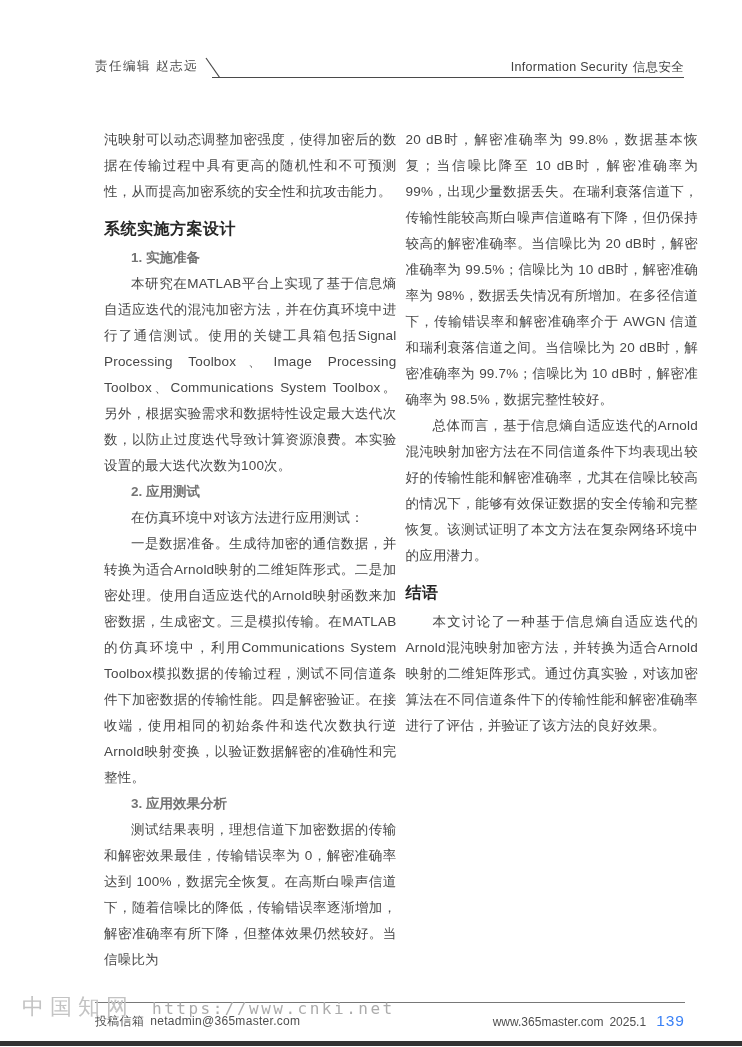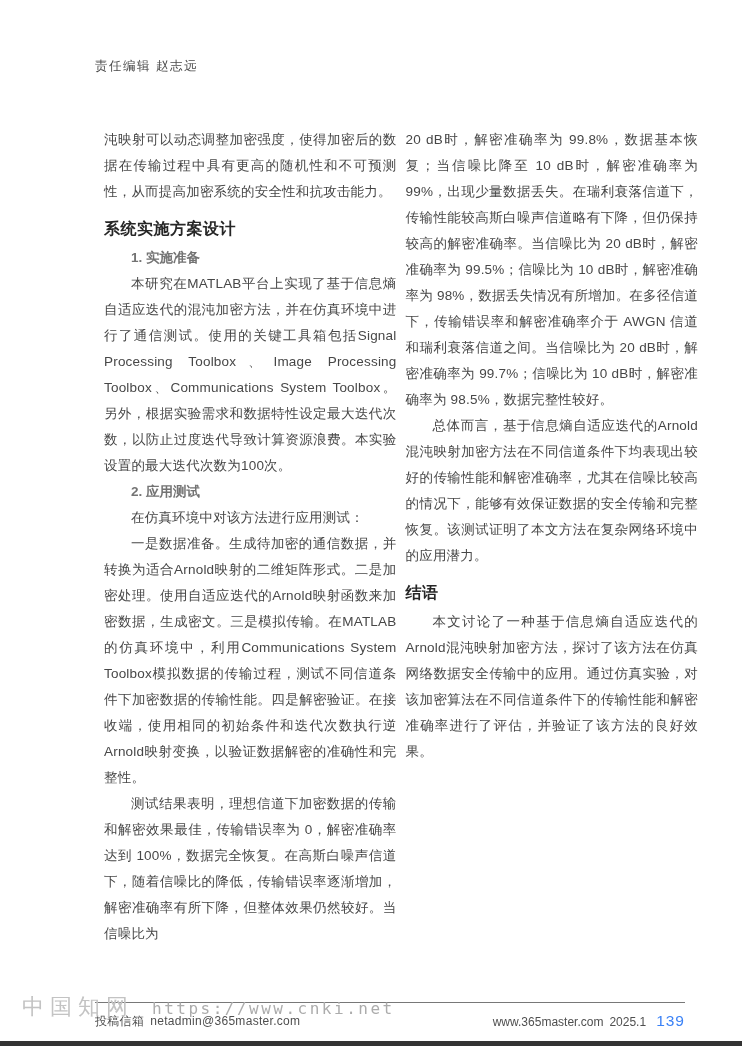--- a/index.html
+++ b/index.html
@@ -93,40 +93,47 @@
     background:#333333;
   }
 </style>
 </head>
 <body>
 
 <div class="page">
 
   <div class="header">
     <span class="header-editor">责任编辑 赵志远</span>
+    <div class="header-rule">
+      <svg class="diag-icon" width="16" height="21" viewBox="0 0 16 21">
+          <line x1="1" y1="1" x2="15" y2="21" stroke="#4a4a4a" stroke-width="1.2"></line>
+        </svg>
+      <span class="header-section"><span class="en">Information Security</span><span class="zh">信息安全</span></span>
+    </div>
   </div>
 
   <div class="columns">
 
     <section class="col">
       <p class="para noindent">沌映射可以动态调整加密强度，使得加密后的数据在传输过程中具有更高的随机性和不可预测性，从而提高加密系统的安全性和抗攻击能力。</p>
       <h2 class="section-title">系统实施方案设计</h2>
       <h3 class="subhead">1. 实施准备</h3>
       <p class="para">本研究在MATLAB平台上实现了基于信息熵自适应迭代的混沌加密方法，并在仿真环境中进行了通信测试。使用的关键工具箱包括Signal Processing Toolbox、Image Processing Toolbox、Communications System Toolbox。另外，根据实验需求和数据特性设定最大迭代次数，以防止过度迭代导致计算资源浪费。本实验设置的最大迭代次数为100次。</p>
       <h3 class="subhead">2. 应用测试</h3>
       <p class="para">在仿真环境中对该方法进行应用测试：</p>
       <p class="para">一是数据准备。生成待加密的通信数据，并转换为适合Arnold映射的二维矩阵形式。二是加密处理。使用自适应迭代的Arnold映射函数来加密数据，生成密文。三是模拟传输。在MATLAB的仿真环境中，利用Communications System Toolbox模拟数据的传输过程，测试不同信道条件下加密数据的传输性能。四是解密验证。在接收端，使用相同的初始条件和迭代次数执行逆Arnold映射变换，以验证数据解密的准确性和完整性。</p>
+      <h3 class="subhead">3. 应用效果分析</h3>
       <p class="para">测试结果表明，理想信道下加密数据的传输和解密效果最佳，传输错误率为 0，解密准确率达到 100%，数据完全恢复。在高斯白噪声信道下，随着信噪比的降低，传输错误率逐渐增加，解密准确率有所下降，但整体效果仍然较好。当信噪比为</p>
     </section>
 
     <section class="col">
       <p class="para noindent">20 dB时，解密准确率为 99.8%，数据基本恢复；当信噪比降至 10 dB时，解密准确率为 99%，出现少量数据丢失。在瑞利衰落信道下，传输性能较高斯白噪声信道略有下降，但仍保持较高的解密准确率。当信噪比为 20 dB时，解密准确率为 99.5%；信噪比为 10 dB时，解密准确率为 98%，数据丢失情况有所增加。在多径信道下，传输错误率和解密准确率介于 AWGN 信道和瑞利衰落信道之间。当信噪比为 20 dB时，解密准确率为 99.7%；信噪比为 10 dB时，解密准确率为 98.5%，数据完整性较好。</p>
       <p class="para">总体而言，基于信息熵自适应迭代的Arnold混沌映射加密方法在不同信道条件下均表现出较好的传输性能和解密准确率，尤其在信噪比较高的情况下，能够有效保证数据的安全传输和完整恢复。该测试证明了本文方法在复杂网络环境中的应用潜力。</p>
       <h2 class="section-title">结语</h2>
-      <p class="para">本文讨论了一种基于信息熵自适应迭代的Arnold混沌映射加密方法，探讨了该方法在仿真网络数据安全传输中的应用。通过仿真实验，对该加密算法在不同信道条件下的传输性能和解密准确率进行了评估，并验证了该方法的良好效果。</p>
+      <p class="para">本文讨论了一种基于信息熵自适应迭代的Arnold混沌映射加密方法，并转换为适合Arnold映射的二维矩阵形式。通过仿真实验，对该加密算法在不同信道条件下的传输性能和解密准确率进行了评估，并验证了该方法的良好效果。</p>
     </section>
 
   </div>
 
   <div class="footer">
     <div class="footer-left">
       <span>投稿信箱</span><span class="mail">netadmin@365master.com</span>
     </div>
     <div class="footer-right">
       <span>www.365master.com</span>

